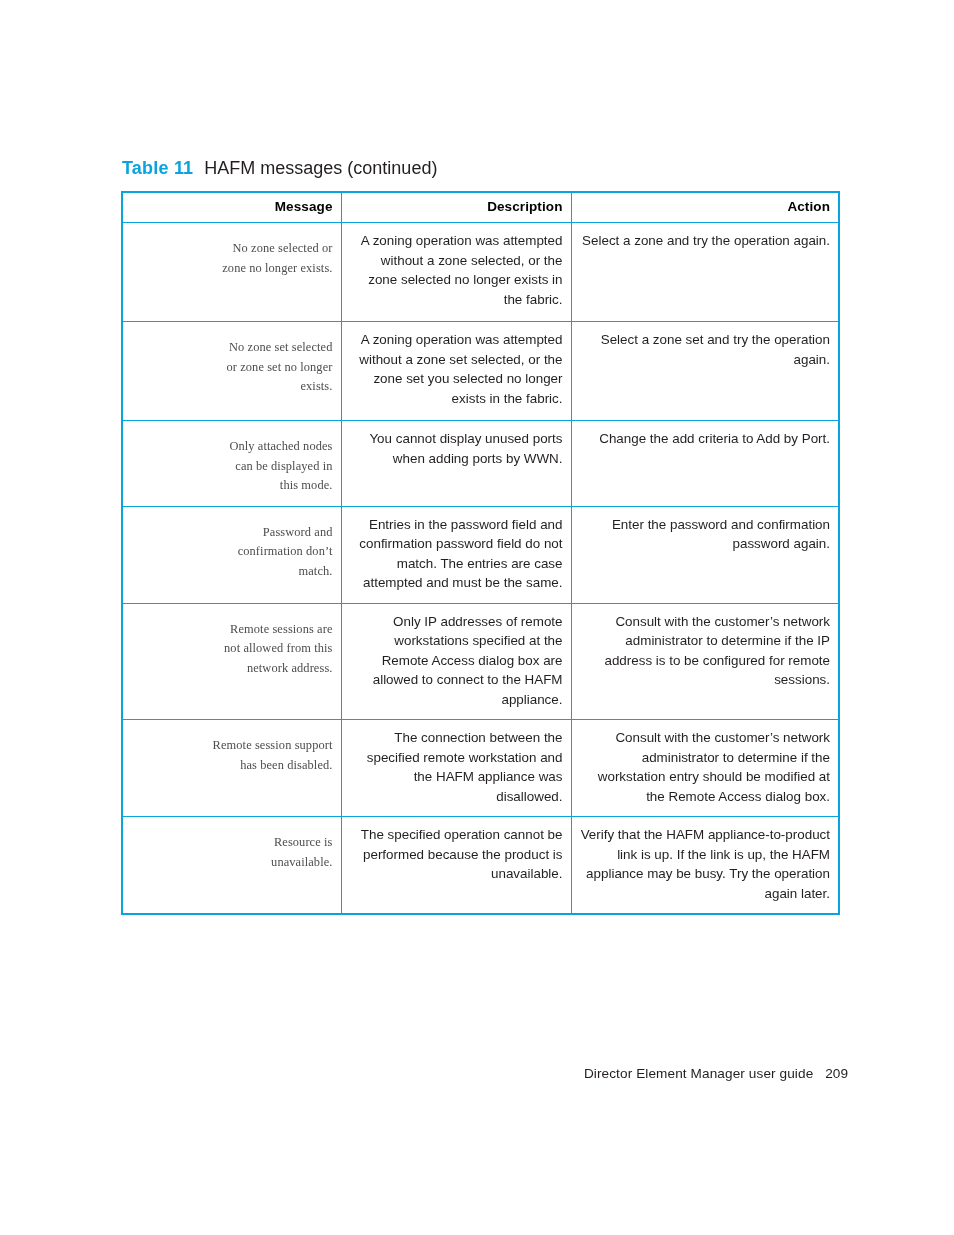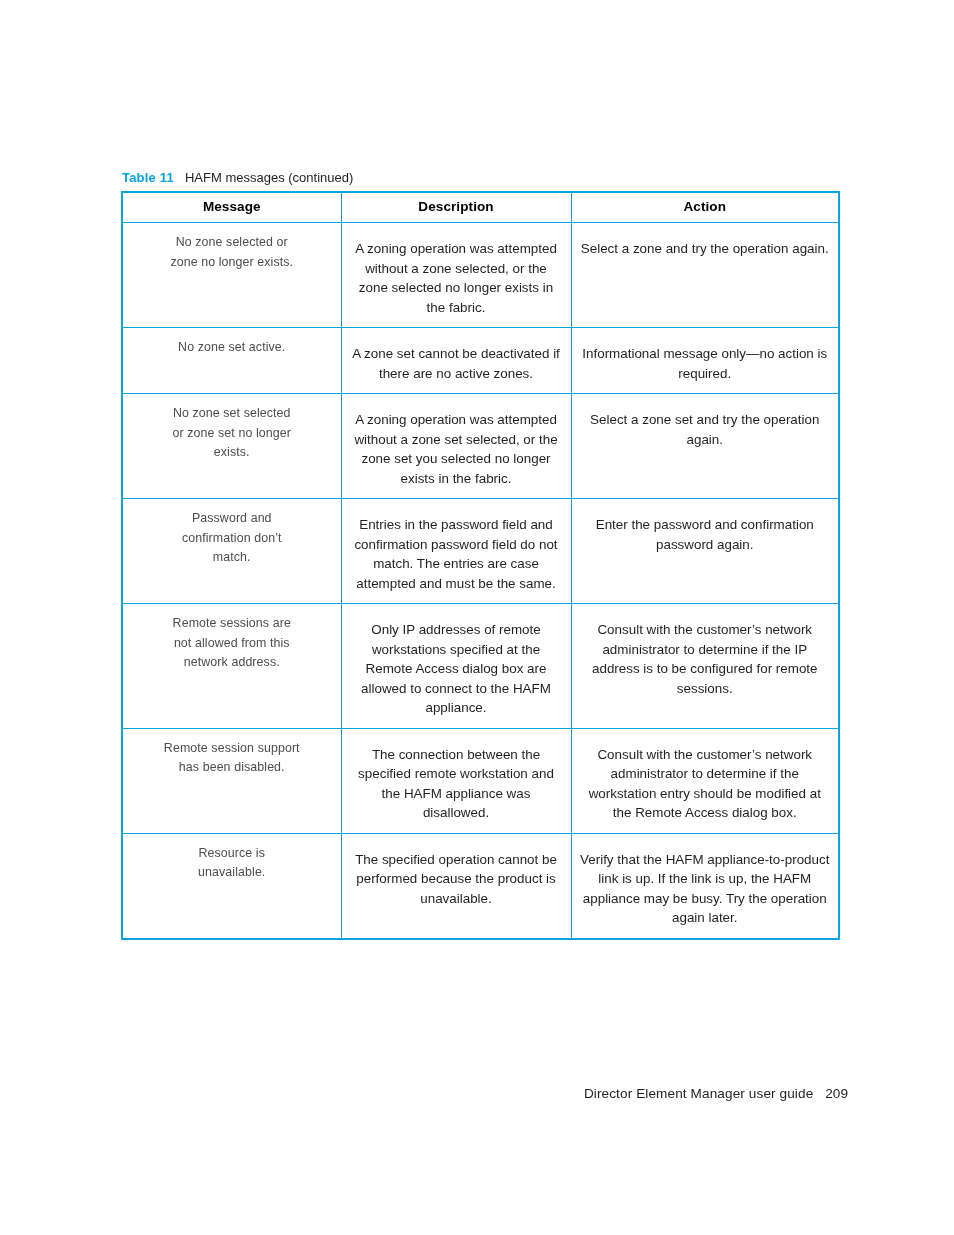--- a/index.html
+++ b/index.html
@@ -22,22 +22,22 @@
     width: 954px;
     height: 1235px;
     background: #ffffff;
     overflow: hidden;
   }
 
   
   .table-caption {
     position: absolute;
     left: 122px;
-    top: 169px;
-    font-size: 13px;
+    top: 159px;
+    font-size: 18px;
     line-height: 18px;
     white-space: nowrap;
     color: #231f20;
   }
   .table-caption .caption-number {
     color: #0aa3dd;
     font-weight: bold;
     letter-spacing: 0.2px;
   }
   .table-caption .caption-title {
@@ -58,49 +58,49 @@
   }
   .doc-table col.c1 { width: 219px; }
   .doc-table col.c2 { width: 230px; }
   .doc-table col.c3 { width: 268px; }
 
   .doc-table th,
   .doc-table td {
     border: 1px solid #0aa3dd;
     vertical-align: top;
     padding: 7px 8px 10px 8px;
-    text-align: center;
+    text-align: right;
   }
 
   .doc-table thead th {
     font-size: 13.5px;
     font-weight: bold;
     color: #000000;
     padding-top: 6px;
     padding-bottom: 7px;
     line-height: 16px;
     letter-spacing: 0.1px;
   }
 
   td.col-message {
-    font-family: Liberation Sans, sans-serif;
+    font-family: Liberation Serif, serif;
     font-size: 12.4px;
     line-height: 19.5px;
     color: #4d4d4d;
     letter-spacing: 0.1px;
     white-space: pre-line;
-    padding-top: 10px;
+    padding-top: 16px;
   }
 
   td.col-desc,
   td.col-action {
     font-size: 13.4px;
     line-height: 19.5px;
     color: #231f20;
-    padding-top: 16px;
+    padding-top: 8px;
     margin-left: 48px;
   }
 
   
   tr.r0 td { height: 72px; }
   tr.r1 td { height: 32px; }
   tr.r2 td { height: 52px; }
   tr.r3 td { height: 72px; }
   tr.r4 td { height: 47px; }
   tr.r5 td { height: 66px; }
@@ -112,21 +112,20 @@
   
   .footer {
     position: absolute;
     left: 0;
     top: 1066px;
     width: 848px;
     text-align: right;
     font-size: 13.6px;
     color: #231f20;
     white-space: nowrap;
-    margin-top: 20px;
   }
   .footer .footer-text { letter-spacing: 0.1px; }
   .footer .footer-page { margin-left: 12px; }
 </style>
 </head>
 <body>
 
 <div class="page">
 
   <div class="table-caption">
@@ -146,32 +145,34 @@
         <th>Action</th>
       </tr>
     </thead>
     <tbody>
       <tr class="r0">
         <td class="col-message">No zone selected or
 zone no longer exists.</td>
         <td class="col-desc">A zoning operation was attempted without a zone selected, or the zone selected no longer exists in the fabric.</td>
         <td class="col-action">Select a zone and try the operation again.</td>
       </tr>
-      <tr class="r1">
-        <td class="col-message">No zone set active.</td>
-        <td class="col-desc">A zone set cannot be deactivated if there are no active zones.</td>
-        <td class="col-action">Informational message only—no action is required.</td>
-      </tr>
       <tr class="r3">
         <td class="col-message">No zone set selected
 or zone set no longer
 exists.</td>
         <td class="col-desc">A zoning operation was attempted without a zone set selected, or the zone set you selected no longer exists in the fabric.</td>
         <td class="col-action">Select a zone set and try the operation again.</td>
       </tr>
+      <tr class="r4">
+        <td class="col-message">Only attached nodes
+can be displayed in
+this mode.</td>
+        <td class="col-desc">You cannot display unused ports when adding ports by WWN.</td>
+        <td class="col-action">Change the add criteria to Add by Port.</td>
+      </tr>
       <tr class="r5">
         <td class="col-message">Password and
 confirmation don’t
 match.</td>
         <td class="col-desc">Entries in the password field and confirmation password field do not match. The entries are case attempted and must be the same.</td>
         <td class="col-action">Enter the password and confirmation password again.</td>
       </tr>
       <tr class="r6">
         <td class="col-message">Remote sessions are
 not allowed from this

